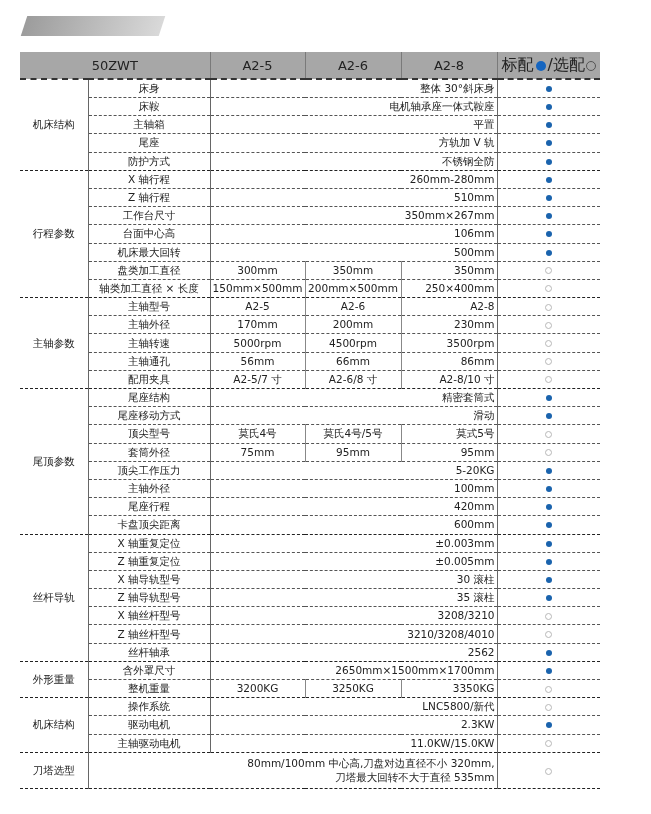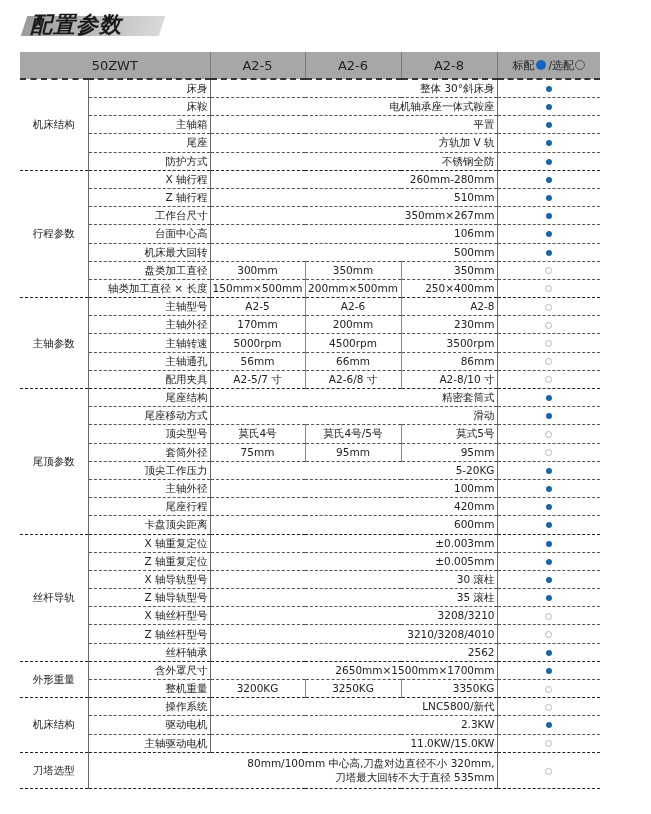--- a/index.html
+++ b/index.html
@@ -11,42 +11,41 @@
   table.spec { position: absolute; left: 20px; top: 52px; width: 580px; border-collapse: collapse; table-layout: fixed; font-size: 10.5px; }
   table.spec col.c-group { width: 68px; }
   table.spec col.c-item { width: 122px; }
   table.spec col.c-a25 { width: 95px; }
   table.spec col.c-a26 { width: 96px; }
   table.spec col.c-a28 { width: 96px; }
   table.spec col.c-std { width: 103px; }
 
   thead th { background: #a7a7a7; height: 27px; font-weight: normal; font-size: 13px; color: #222; border-left: 1px solid #7a7a7a; border-bottom: 2px dashed #333; text-align: center; }
   thead th:first-child { border-left: none; }
-  thead th.std-head { font-size: 11px; }
+  thead th.std-head { font-size: 16px; }
   .dot-head { display: inline-block; width: 10px; height: 10px; border-radius: 50%; background: #1565c0; vertical-align: -1px; margin: 0 2px; }
   .ring-head { display: inline-block; width: 10px; height: 10px; border-radius: 50%; border: 1px solid #555; vertical-align: -1px; margin-left: 1px; }
 
   tbody td { height: 18.2px; text-align: center; border-bottom: 1px dashed #555; padding: 0 2px; white-space: nowrap; overflow: hidden; line-height: 17px; }
   td.group { border-right: 1px solid #666; font-size: 10.5px; }
-  td.item { border-right: 1px solid #666; text-align: right; }
+  td.item { border-right: 1px solid #666; }
   td.val3 { border-right: 1px solid #666; text-align: right; }
   td.val-sep { border-right: 1px solid #888; }
   td.std { }
   tbody tr.group-end td { border-bottom: 1px dashed #222; }
   td.multi { white-space: normal; line-height: 14px; height: 36px; }
 
   .dot { display: inline-block; width: 6px; height: 6px; border-radius: 50%; background: #1a63ad; vertical-align: middle; }
   .ring { display: inline-block; width: 7px; height: 7px; border-radius: 50%; border: 1px solid #b8b8b8; vertical-align: middle; }
 </style>
 </head>
 <body>
 
 <div class="title-wrap">
   <div class="title-bg"></div>
-  <div class="title-text">配置参数</div>
 </div>
 
 <table class="spec">
   <colgroup>
     <col class="c-group">
       <col class="c-item">
       <col class="c-a25">
       <col class="c-a26">
       <col class="c-a28">
       <col class="c-std">

